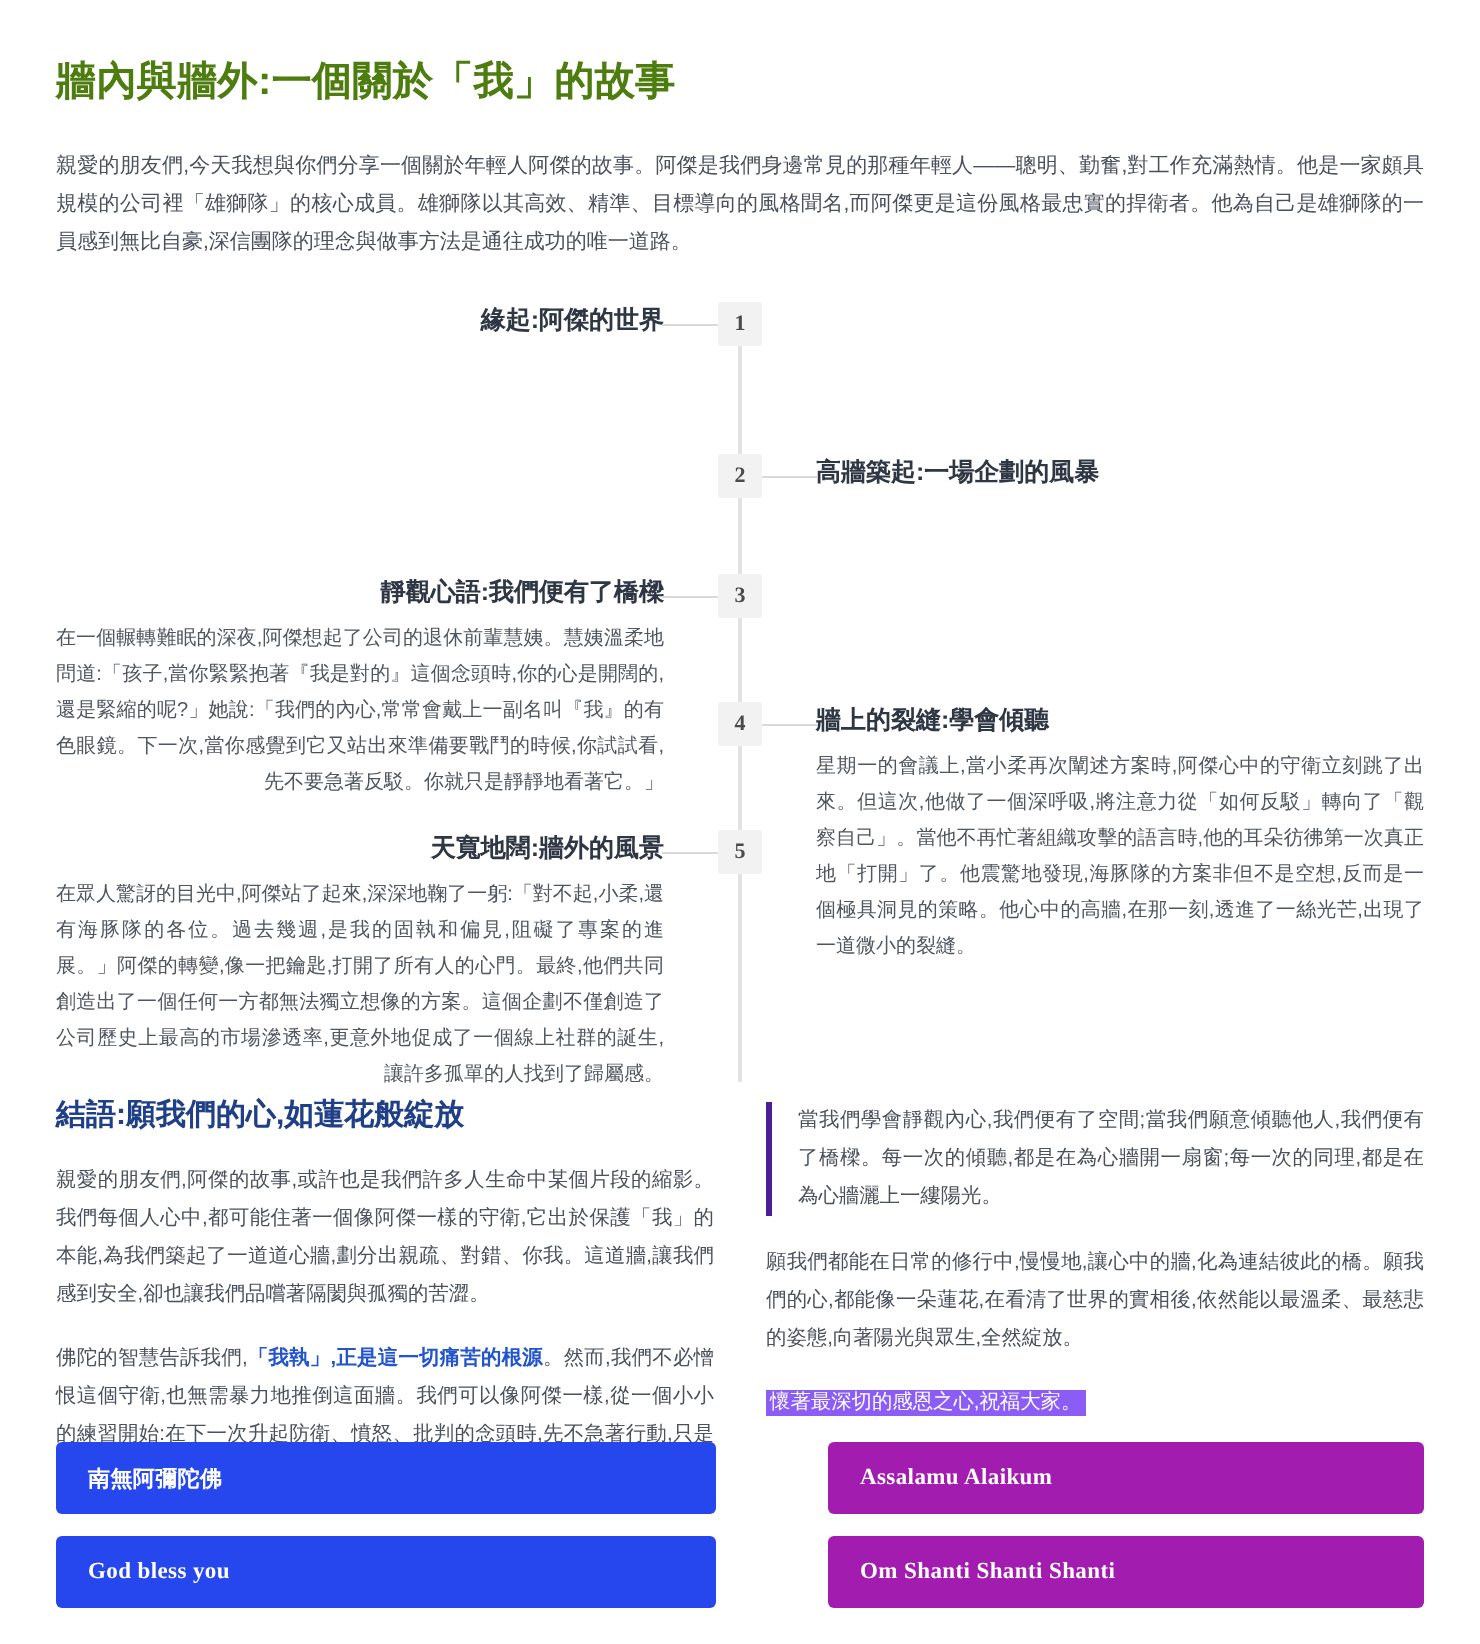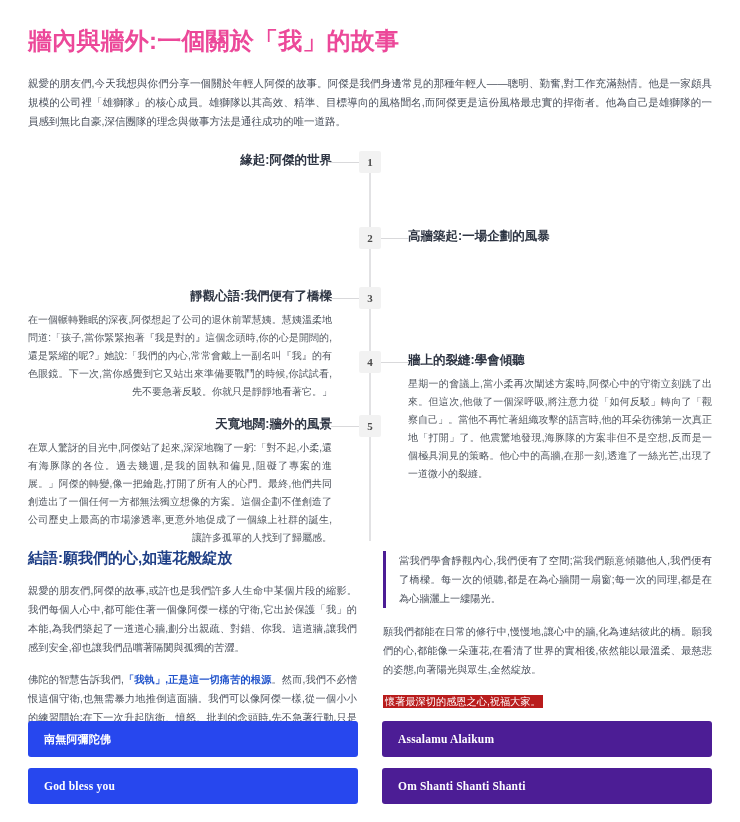--- a/index.html
+++ b/index.html
@@ -21,24 +21,24 @@
     width: 740px;
     height: 822px;
     box-sizing: border-box;
     padding: 0 28px;
   }
 
   
   .doc-title {
     margin: 0;
     padding-top: 26px;
-    font-size: 24px;
+    font-size: 20px;
     line-height: 30px;
     font-weight: 700;
-    color: #ec4899;
+    color: #4d7c0f;
     letter-spacing: 0.2px;
   }
 
   
   .intro {
     margin: 18px 0 0 0;
     font-size: 10.5px;
     line-height: 19px;
     color: #4a505c;
     text-align: justify;
@@ -149,21 +149,21 @@
   }
   .quote p {
     margin: 0;
     font-size: 10.2px;
     line-height: 19px;
     color: #4a505c;
     text-align: justify;
   }
   .selected-line {
     display: inline;
-    background: #b91c1c;
+    background: #8b5cf6;
     color: #ffffff;
     font-size: 10.2px;
     line-height: 19px;
     padding: 1px 2px;
     box-decoration-break: clone;
     -webkit-box-decoration-break: clone;
   }
   .selected-wrap { margin: 2px 0 0 0; }
 
   
@@ -182,21 +182,21 @@
     align-items: center;
     padding: 0 16px;
     border-radius: 3px;
     color: #ffffff;
     font-size: 11px;
     font-weight: 700;
     box-sizing: border-box;
     letter-spacing: 0.2px;
   }
   .bless-bar.tone-bright { background: #2747ee; }
-  .bless-bar.tone-deep   { background: #4c1d95; }
+  .bless-bar.tone-deep   { background: #a21caf; margin-left: 32px; }
   .bless-bar.latin {
     font-family: "Liberation Serif", "DejaVu Serif", serif;
     font-size: 11.5px;
   }
 </style>
 </head>
 <body>
 
 <div class="page">
 

